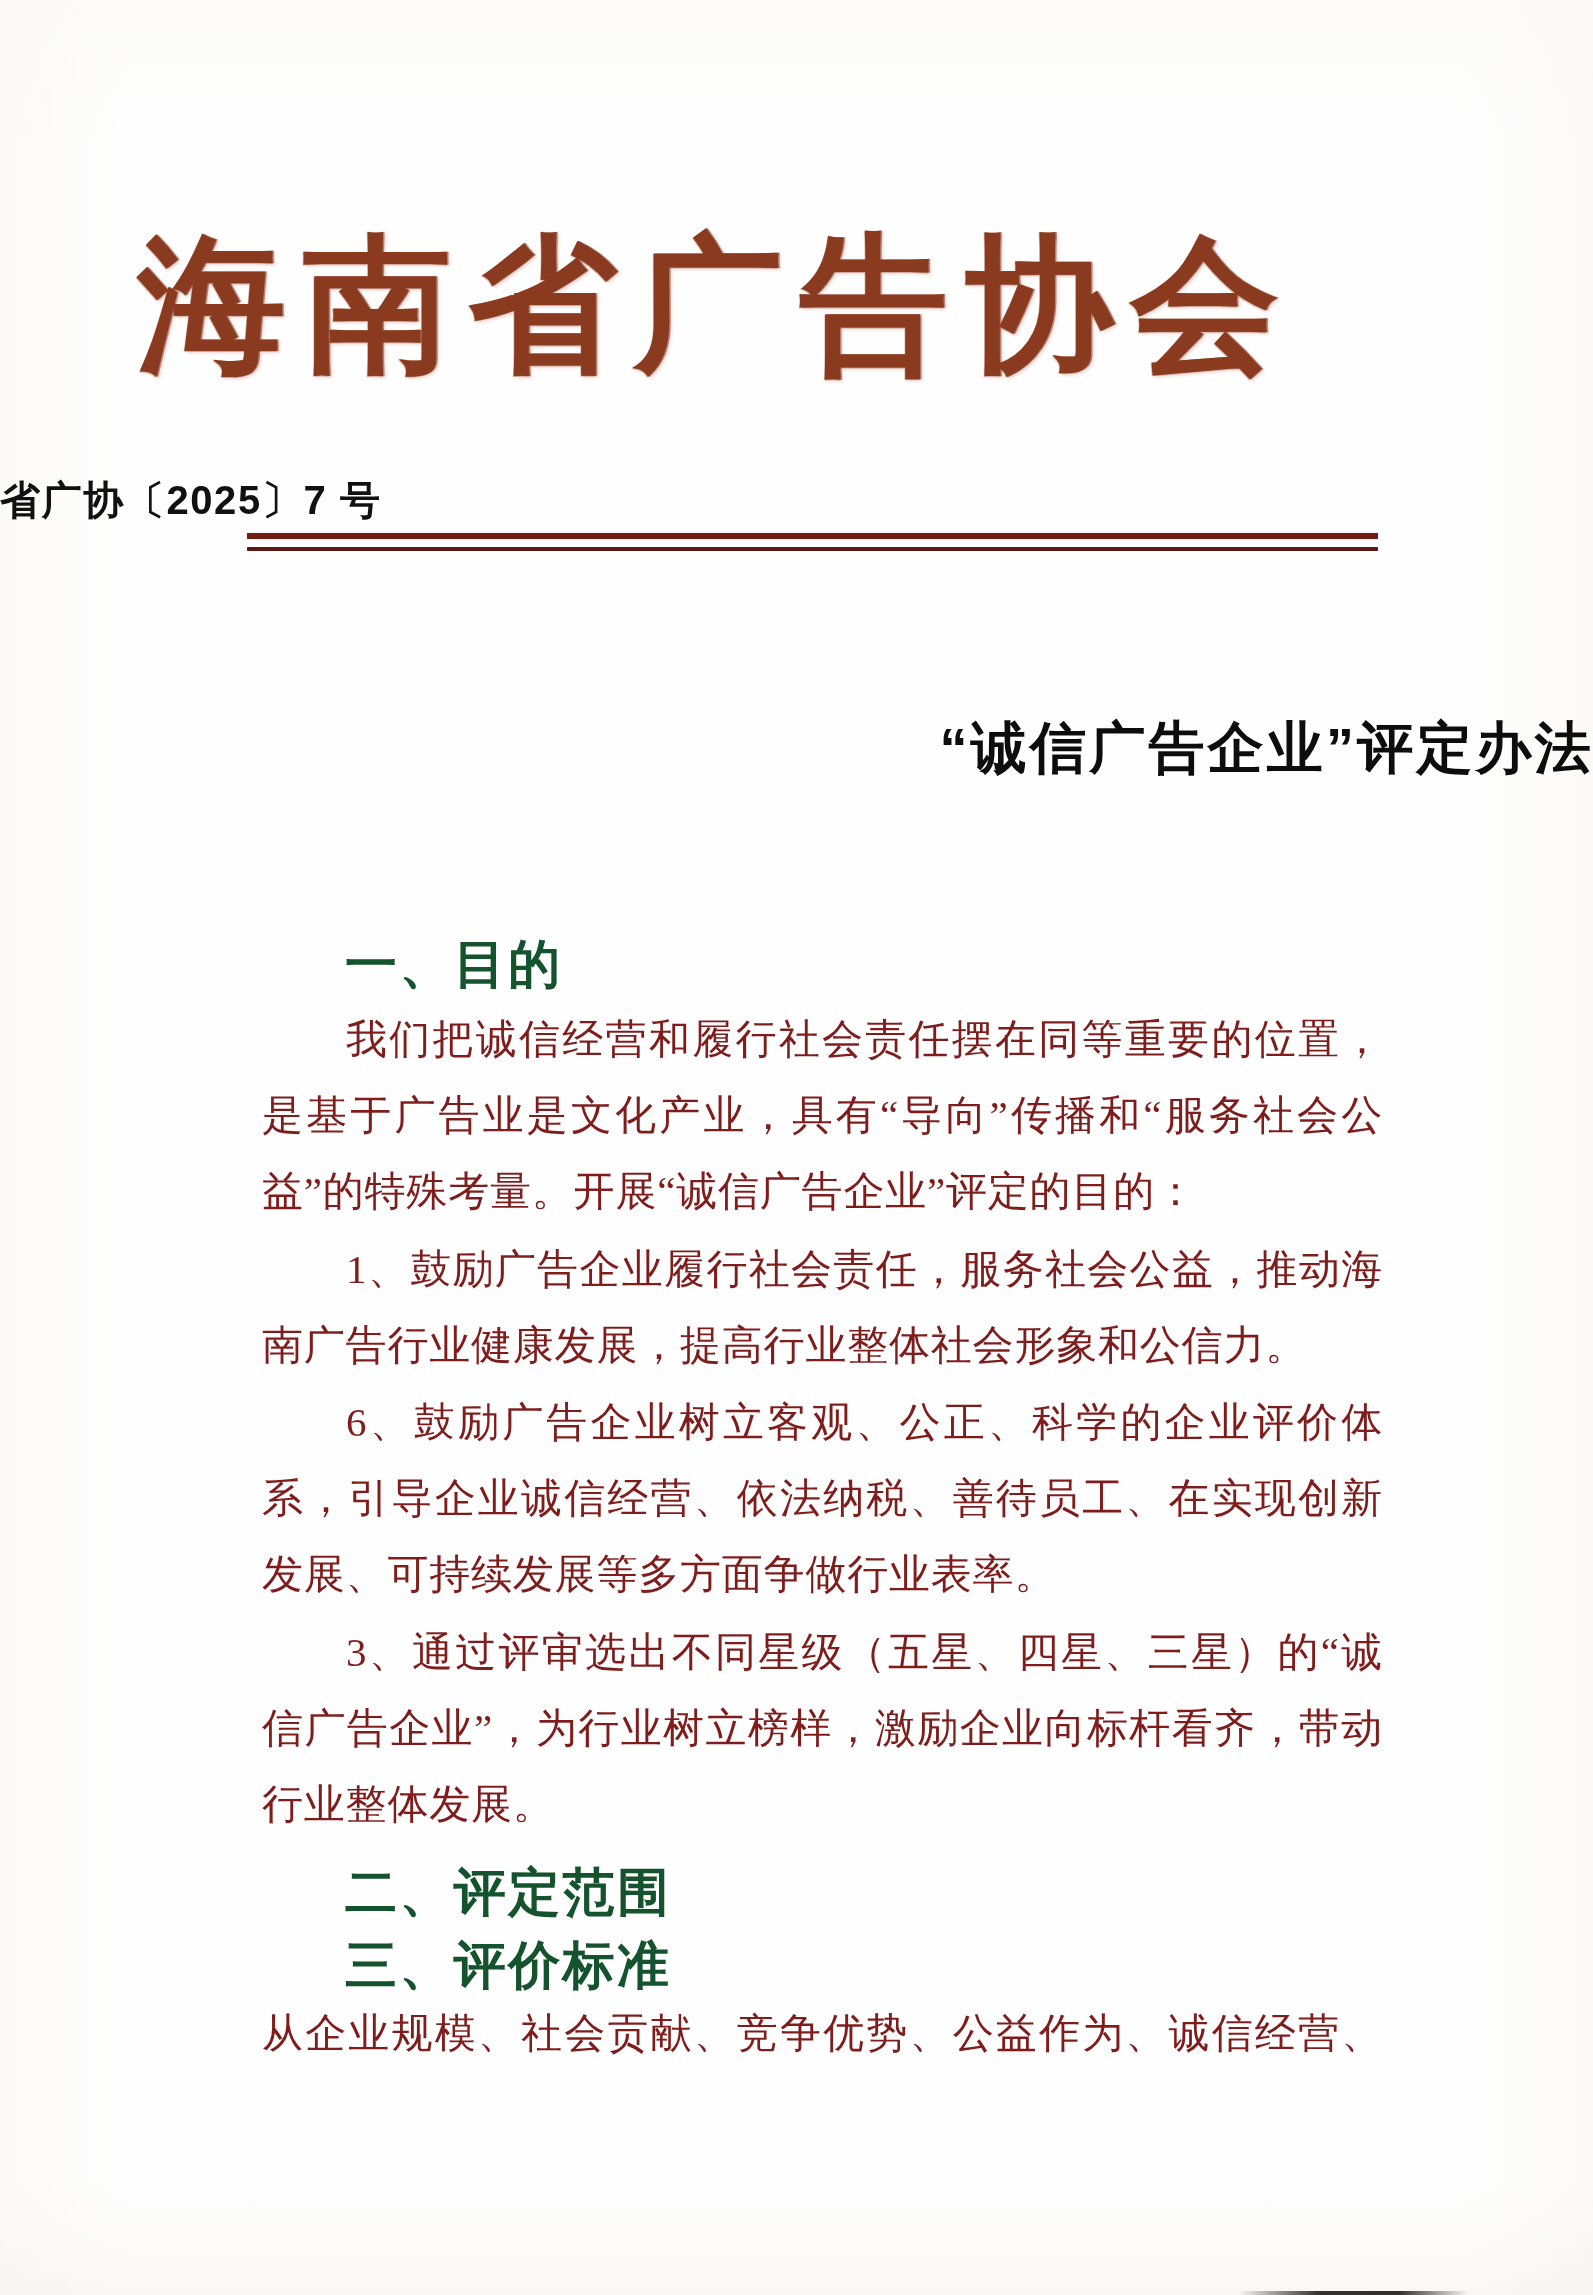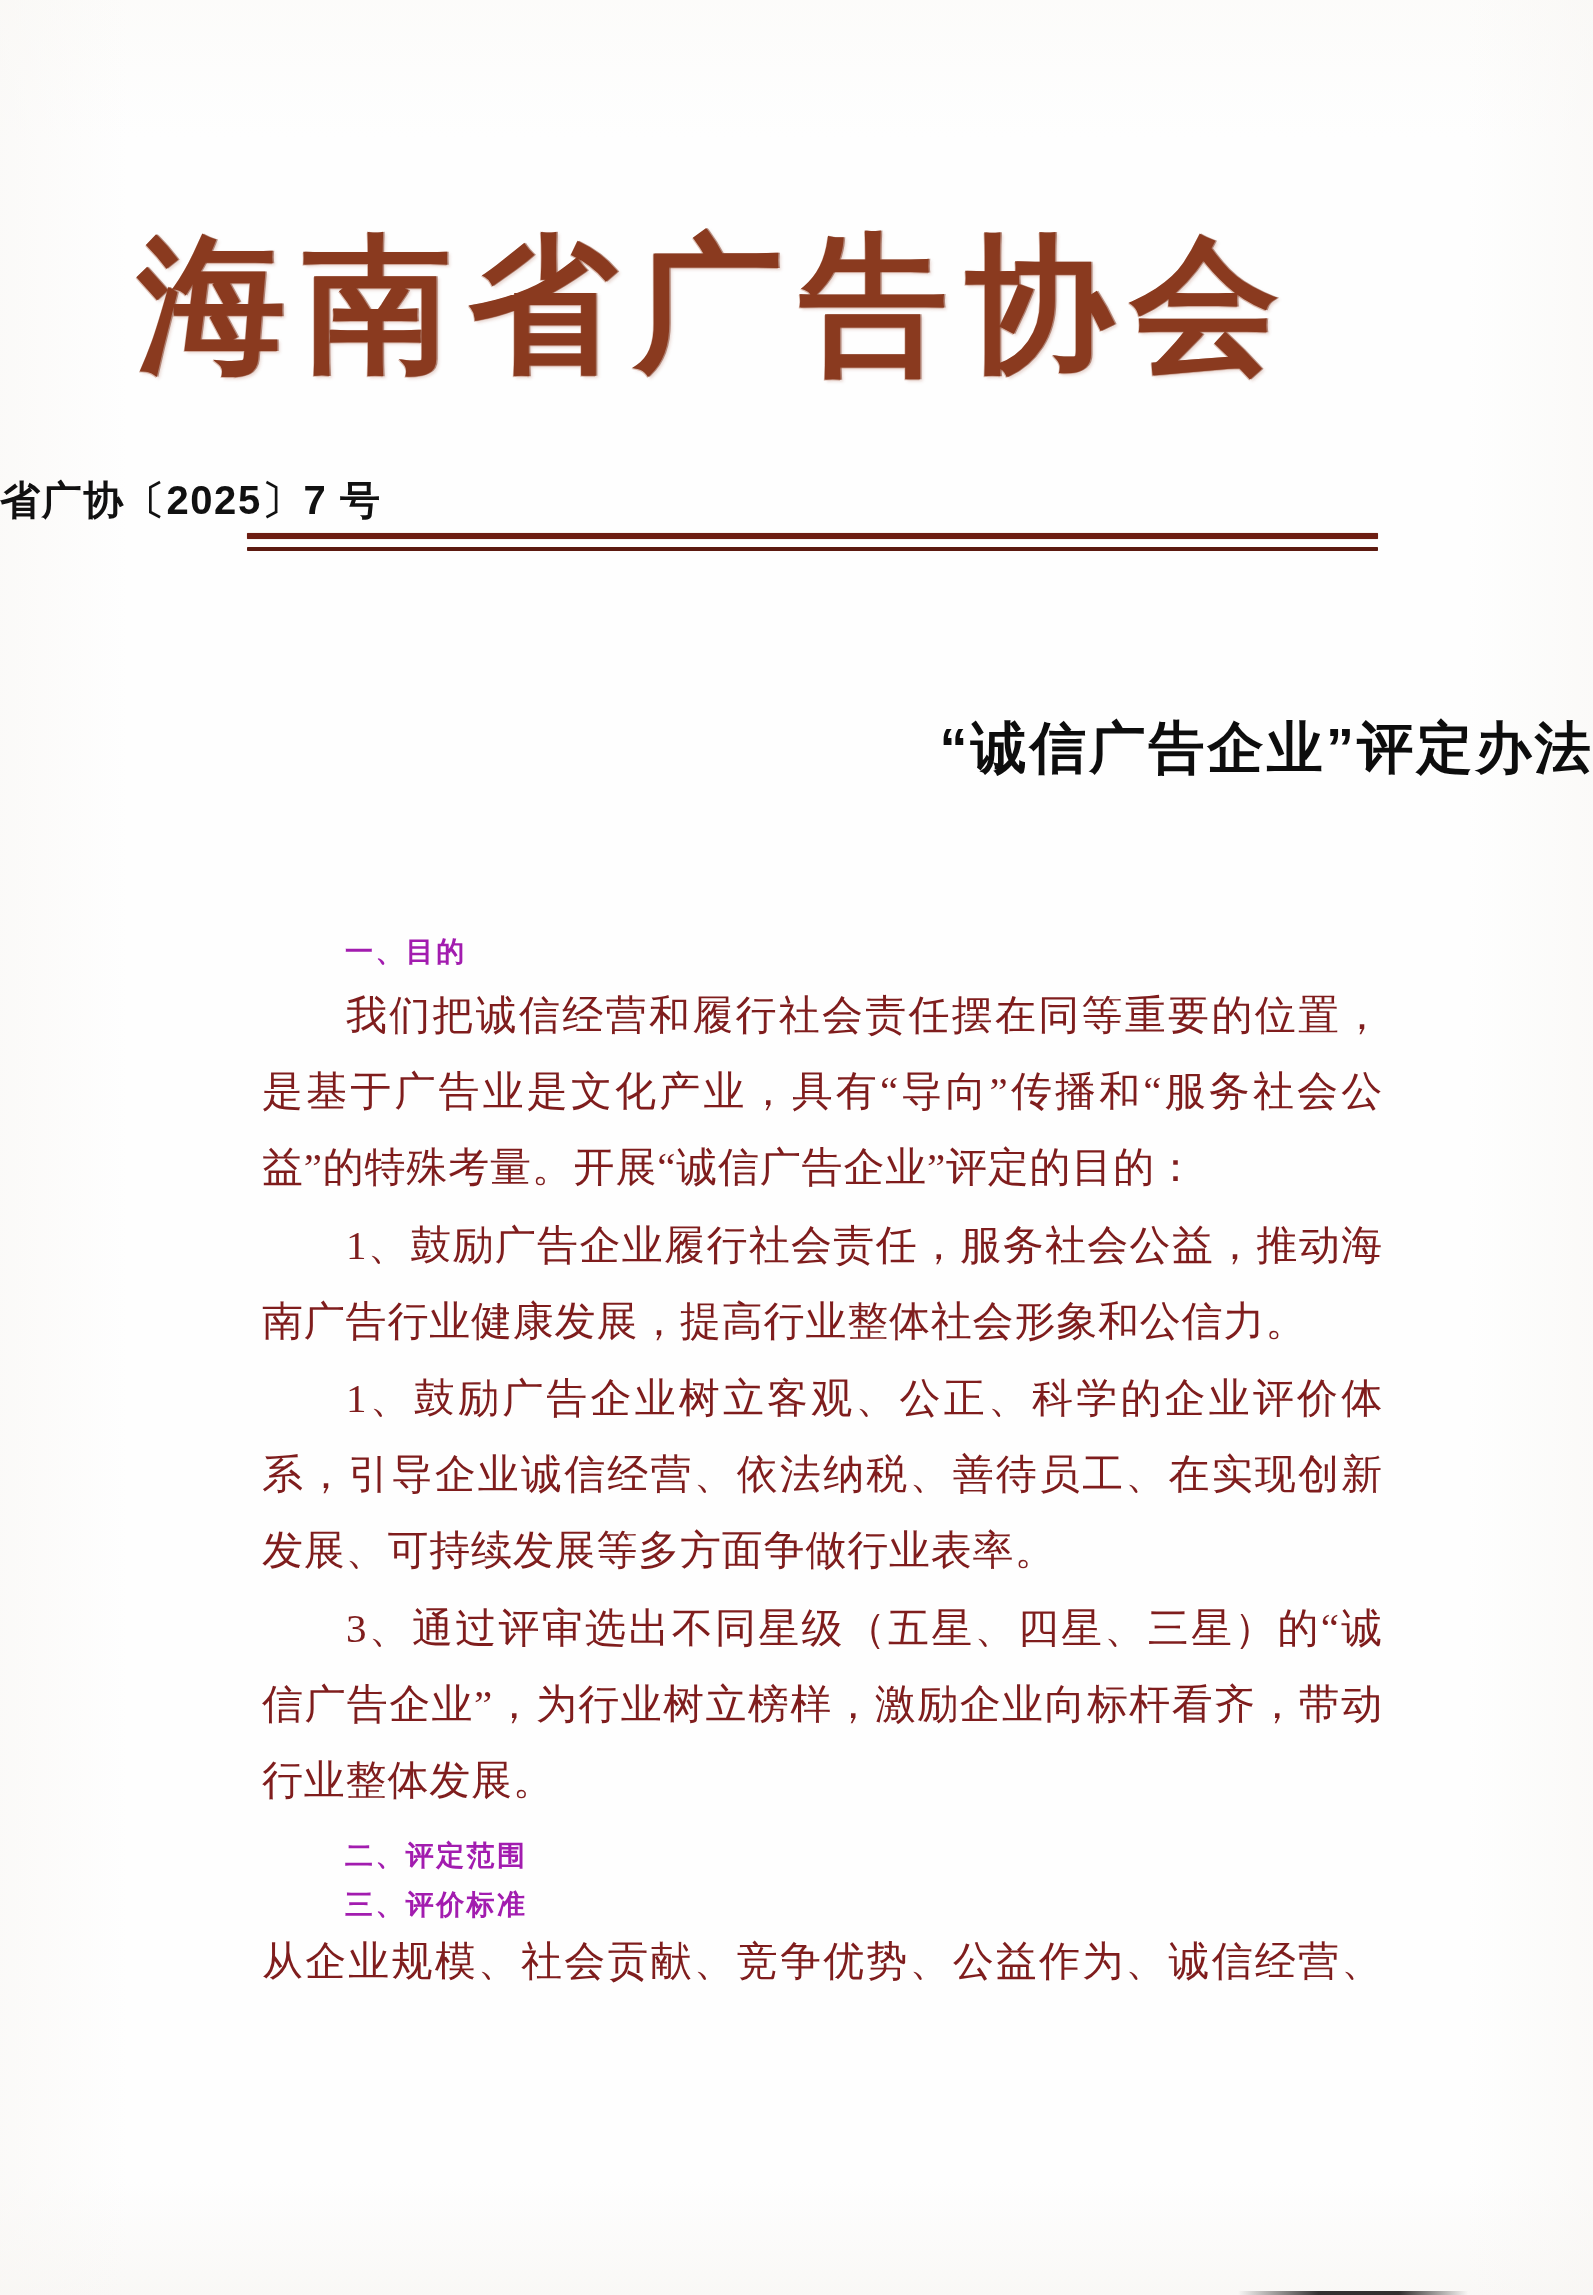--- a/index.html
+++ b/index.html
@@ -108,24 +108,24 @@
   .content {
     position: absolute;
     left: 262px;
     top: 938px;
     width: 1121px;
   }
 
   .sec-heading {
     font-family: "Liberation Sans", "DejaVu Sans", sans-serif;
     font-weight: bold;
-    font-size: 28px;
+    font-size: 52px;
     line-height: 1.0;
     letter-spacing: 2.4px;
-    color: #a21caf;
+    color: #14532d;
     text-indent: 83px;
     margin: 0 0 11px 0;
   }
   .sec-heading.tight { margin-bottom: 4.8px; }
 
   .para {
     font-family: "Liberation Serif", "DejaVu Serif", serif;
     font-size: 41px;
     line-height: 76px;
     letter-spacing: 0.8px;
@@ -168,21 +168,21 @@
   <div class="doc-title">“诚信广告企业”评定办法</div>
 
   <div class="content">
 
     <h2 class="sec-heading">一、目的</h2>
 
     <p class="para">我们把诚信经营和履行社会责任摆在同等重要的位置，是基于广告业是文化产业，具有“导向”传播和“服务社会公益”的特殊考量。开展“诚信广告企业”评定的目的：</p>
 
     <p class="para">1、鼓励广告企业履行社会责任，服务社会公益，推动海南广告行业健康发展，提高行业整体社会形象和公信力。</p>
 
-    <p class="para">1、鼓励广告企业树立客观、公正、科学的企业评价体系，引导企业诚信经营、依法纳税、善待员工、在实现创新发展、可持续发展等多方面争做行业表率。</p>
+    <p class="para">6、鼓励广告企业树立客观、公正、科学的企业评价体系，引导企业诚信经营、依法纳税、善待员工、在实现创新发展、可持续发展等多方面争做行业表率。</p>
 
     <p class="para">3、通过评审选出不同星级（五星、四星、三星）的“诚信广告企业”，为行业树立榜样，激励企业向标杆看齐，带动行业整体发展。</p>
 
     <div class="gap-md"></div>
 
     <h2 class="sec-heading tight">二、评定范围</h2>
 
 
     <div class="gap-sm"></div>
 

